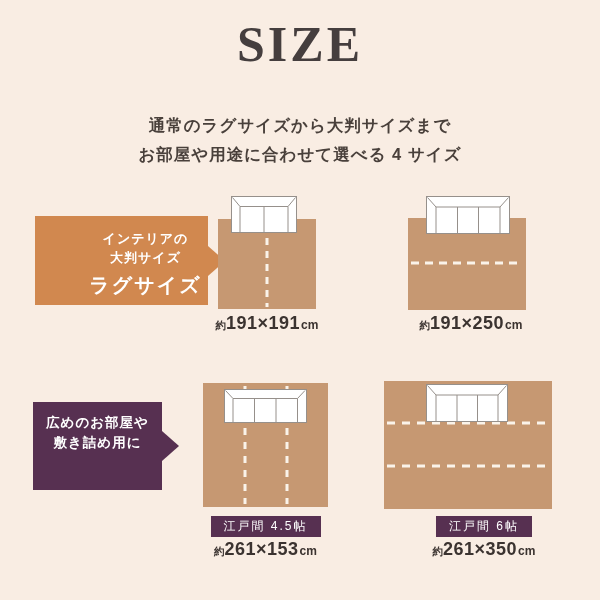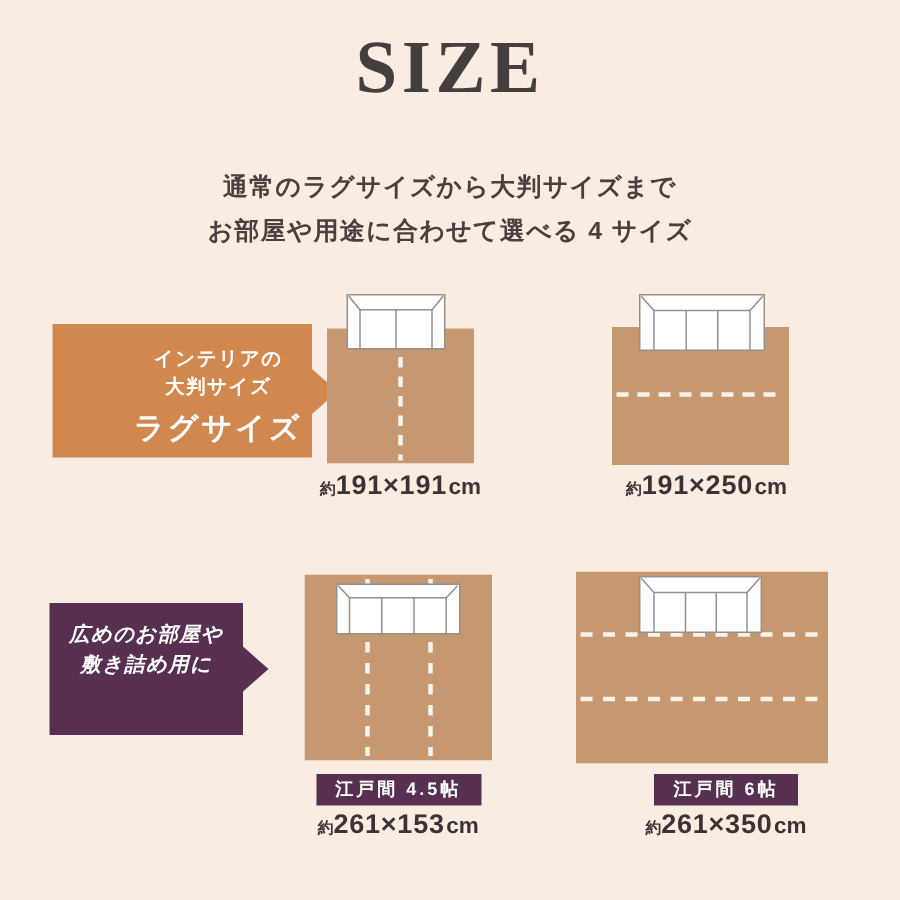--- a/index.html
+++ b/index.html
@@ -30,21 +30,21 @@
     content:"";position:absolute;left:100%;top:50%;transform:translateY(-50%);
     border-top:15px solid transparent;border-bottom:15px solid transparent;
     border-left:17px solid transparent;
   }
   .callout-orange{left:35px;top:216px;width:125px;height:89px;background:var(--orange,#d1884f);padding-left:48px;}
   .callout-orange::after{border-left-color:var(--orange,#d1884f);}
   .callout-purple{left:33px;top:402px;width:129px;height:88px;background:var(--purple,#573051);}
   .callout-purple::after{border-left-color:var(--purple,#573051);}
   .callout-lines{font-size:13px;line-height:19px;font-weight:600;letter-spacing:1px;padding-top:13px;}
   .callout-title{font-size:20px;font-weight:700;letter-spacing:2px;margin-top:5px;}
-  .callout-purple .callout-lines{font-size:13.5px;line-height:20px;padding-top:11px;font-style:italic;}
+  .callout-purple .callout-lines{font-size:13.5px;line-height:20px;padding-top:11px;}
   .callout-purple .callout-title{font-size:22px;margin-top:6px;}
   
   .fig{position:absolute;}
   .fig svg{display:block;}
   .fig1{left:218px;top:196px;width:98px;}
   .fig2{left:408px;top:196px;width:126px;}
   .fig3{left:203px;top:383px;width:125px;}
   .fig4{left:384px;top:381px;width:200px;}
   .rug{fill:var(--rug,#c69872);}
   .seam{stroke:var(--seam,#faf3ea);stroke-width:3;fill:none;}
@@ -53,25 +53,25 @@
   
   .size-caption{
     position:absolute;left:50%;transform:translateX(-50%);white-space:nowrap;
     color:var(--caption,#3b3330);font-weight:700;
   }
   .fig1 .size-caption,.fig2 .size-caption{top:117px;}
   .fig3 .size-caption{top:156px;}
   .fig4 .size-caption{top:158px;text-align:right;}
   .size-caption .pref{font-size:10.5px;}
   .size-caption .dims{font-size:18px;letter-spacing:0.5px;}
-  .size-caption .unit{font-size:15px;margin-left:1px;}
+  .size-caption .unit{font-size:12px;margin-left:1px;}
   .badge{
     position:absolute;left:50%;transform:translateX(-50%);white-space:nowrap;
     background:var(--purple,#573051);color:#fff;
-    font-size:12px;font-weight:700;letter-spacing:2px;padding:2px 13px;
+    font-size:12px;font-weight:400;letter-spacing:2px;padding:2px 13px;
   }
   .fig3 .badge{top:133px;}
   .fig4 .badge{top:135px;}
 </style>
 </head>
 <body>
 
 <div class="canvas">
 
   <h1 class="title">SIZE</h1>

